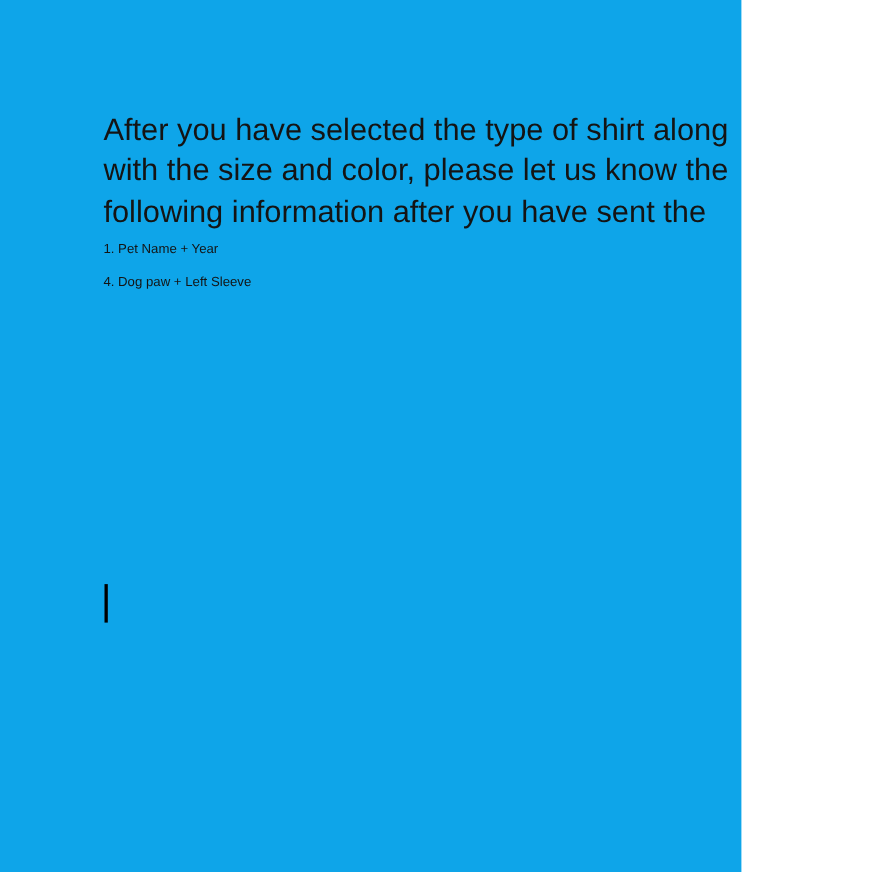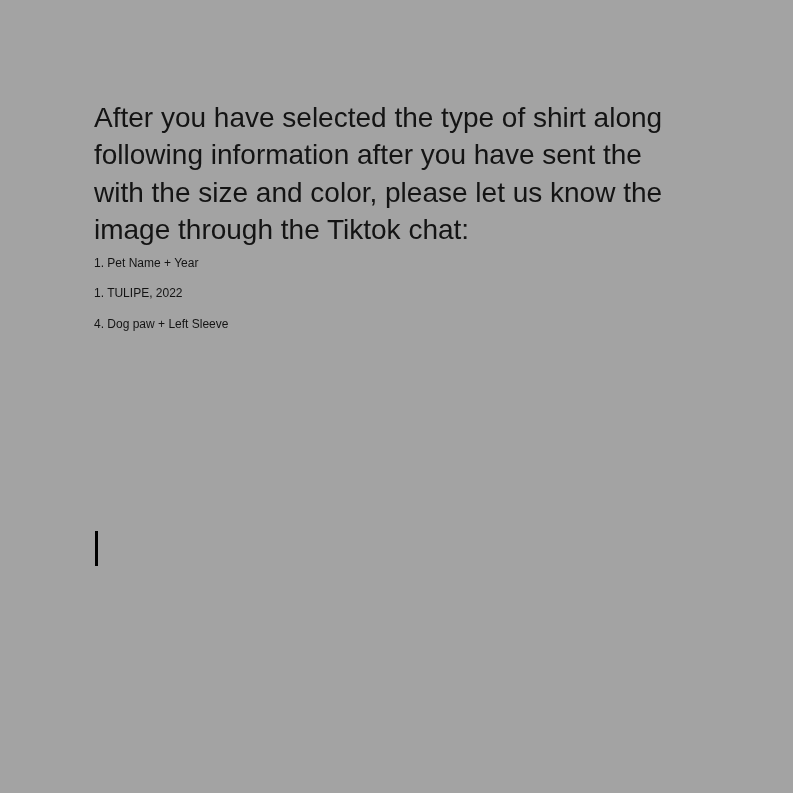--- a/index.html
+++ b/index.html
@@ -2,23 +2,23 @@
 <html><head>
 <meta charset="utf-8">
 <style>
   html, body {
     margin: 0;
     padding: 0;
     background: #ffffff;
   }
   .doc-canvas {
     position: relative;
-    width: 793px;
+    width: 674px;
     height: 793px;
-    background: #a3a3a3;
+    background: #0ea5e9;
     overflow: hidden;
     cursor: text;
     font-family: "Liberation Sans", sans-serif;
   }
   .text-column {
     position: absolute;
     left: 94px;
     top: 99px;
     color: #141414;
   }
@@ -44,28 +44,26 @@
 </style>
 </head>
 <body>
 
 <div class="doc-canvas">
 
   <div class="text-column">
 
     <div>
       <div class="intro-line">After you have selected the type of shirt along</div>
+      <div class="intro-line">with the size and color, please let us know the</div>
       <div class="intro-line">following information after you have sent the</div>
-      <div class="intro-line">with the size and color, please let us know the</div>
-      <div class="intro-line">image through the Tiktok chat:</div>
     </div>
 
     <div>
       <div class="instruction-line">1. Pet Name + Year</div>
-      <div class="instruction-line">1. TULIPE, 2022</div>
       <div class="instruction-line">4. Dog paw + Left Sleeve</div>
     </div>
 
   </div>
 
   <div class="text-caret"></div>
 
 </div>
 
 </body></html>

